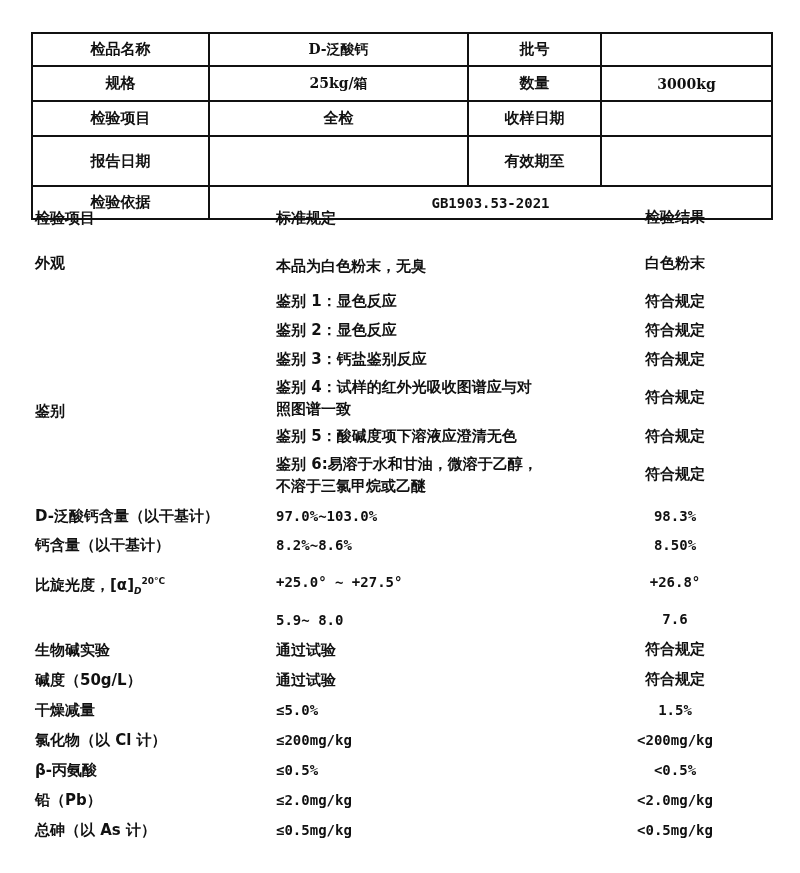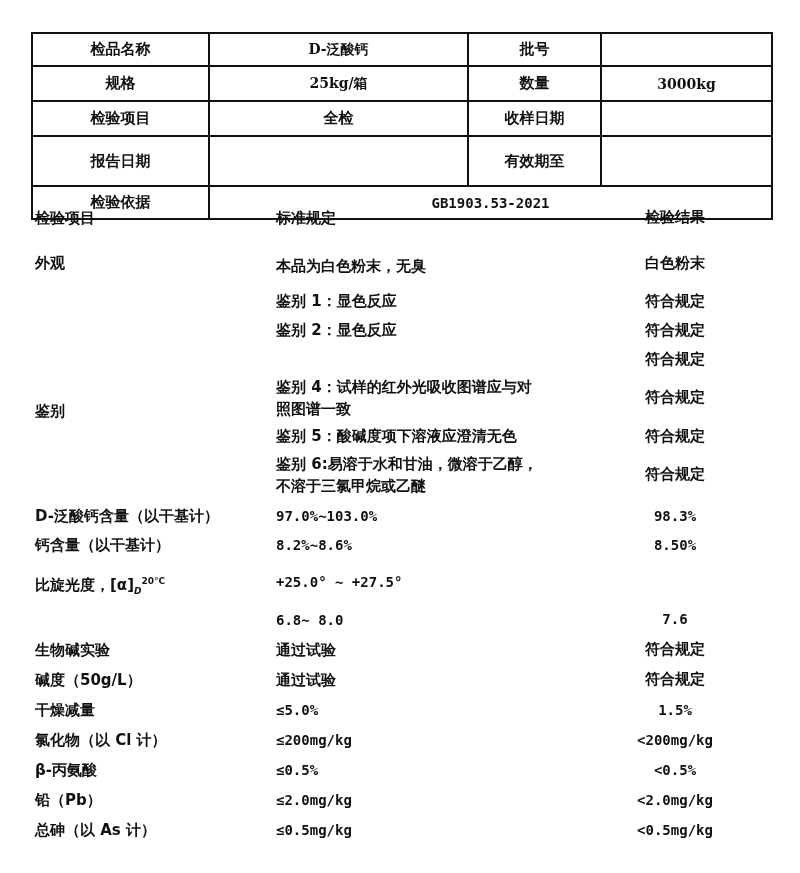--- a/index.html
+++ b/index.html
@@ -77,42 +77,44 @@
 
   <div class="r c1" style="top:254px">外观</div>
   <div class="r c2" style="top:257px">本品为白色粉末，无臭</div>
   <div class="r c3" style="top:254px">白色粉末</div>
 
   <div class="r c1" style="top:402px">鉴别</div>
   <div class="r c2" style="top:292px">鉴别 1：显色反应</div>
   <div class="r c3" style="top:292px">符合规定</div>
   <div class="r c2" style="top:321px">鉴别 2：显色反应</div>
   <div class="r c3" style="top:321px">符合规定</div>
+  <div class="r c2" style="top:350px">鉴别 3：钙盐鉴别反应</div>
   <div class="r c3" style="top:350px">符合规定</div>
   <div class="r c2" style="top:378px">鉴别 4：试样的红外光吸收图谱应与对</div>
   <div class="r c2" style="top:400px">照图谱一致</div>
   <div class="r c3" style="top:388px">符合规定</div>
   <div class="r c2" style="top:427px">鉴别 5：酸碱度项下溶液应澄清无色</div>
   <div class="r c3" style="top:427px">符合规定</div>
   <div class="r c2" style="top:455px">鉴别 6:易溶于水和甘油，微溶于乙醇，</div>
   <div class="r c2" style="top:477px">不溶于三氯甲烷或乙醚</div>
   <div class="r c3" style="top:465px">符合规定</div>
 
   <div class="r c1" style="top:507px">D-泛酸钙含量（以干基计）</div>
   <div class="r c2 mono" style="top:507px">97.0%~103.0%</div>
   <div class="r c3 mono" style="top:507px">98.3%</div>
 
   <div class="r c1" style="top:536px">钙含量（以干基计）</div>
   <div class="r c2 mono" style="top:536px">8.2%~8.6%</div>
   <div class="r c3 mono" style="top:536px">8.50%</div>
 
   <div class="r c1" style="top:572px"><span>比旋光度，[α]</span><span class="sub">D</span><span class="sup">20°C</span></div>
   <div class="r c2 mono" style="top:573px">+25.0° ~ +27.5°</div>
+  <div class="r c3 mono" style="top:573px">+26.8°</div>
 
-  <div class="r c2 mono" style="top:611px">6.8~ 8.0</div>
+  <div class="r c2 mono" style="top:611px">5.9~ 8.0</div>
   <div class="r c3 mono" style="top:610px">7.6</div>
 
   <div class="r c1" style="top:641px">生物碱实验</div>
   <div class="r c2" style="top:641px">通过试验</div>
   <div class="r c3" style="top:640px">符合规定</div>
 
   <div class="r c1" style="top:671px">碱度（50g/L）</div>
   <div class="r c2" style="top:671px">通过试验</div>
   <div class="r c3" style="top:670px">符合规定</div>
 

